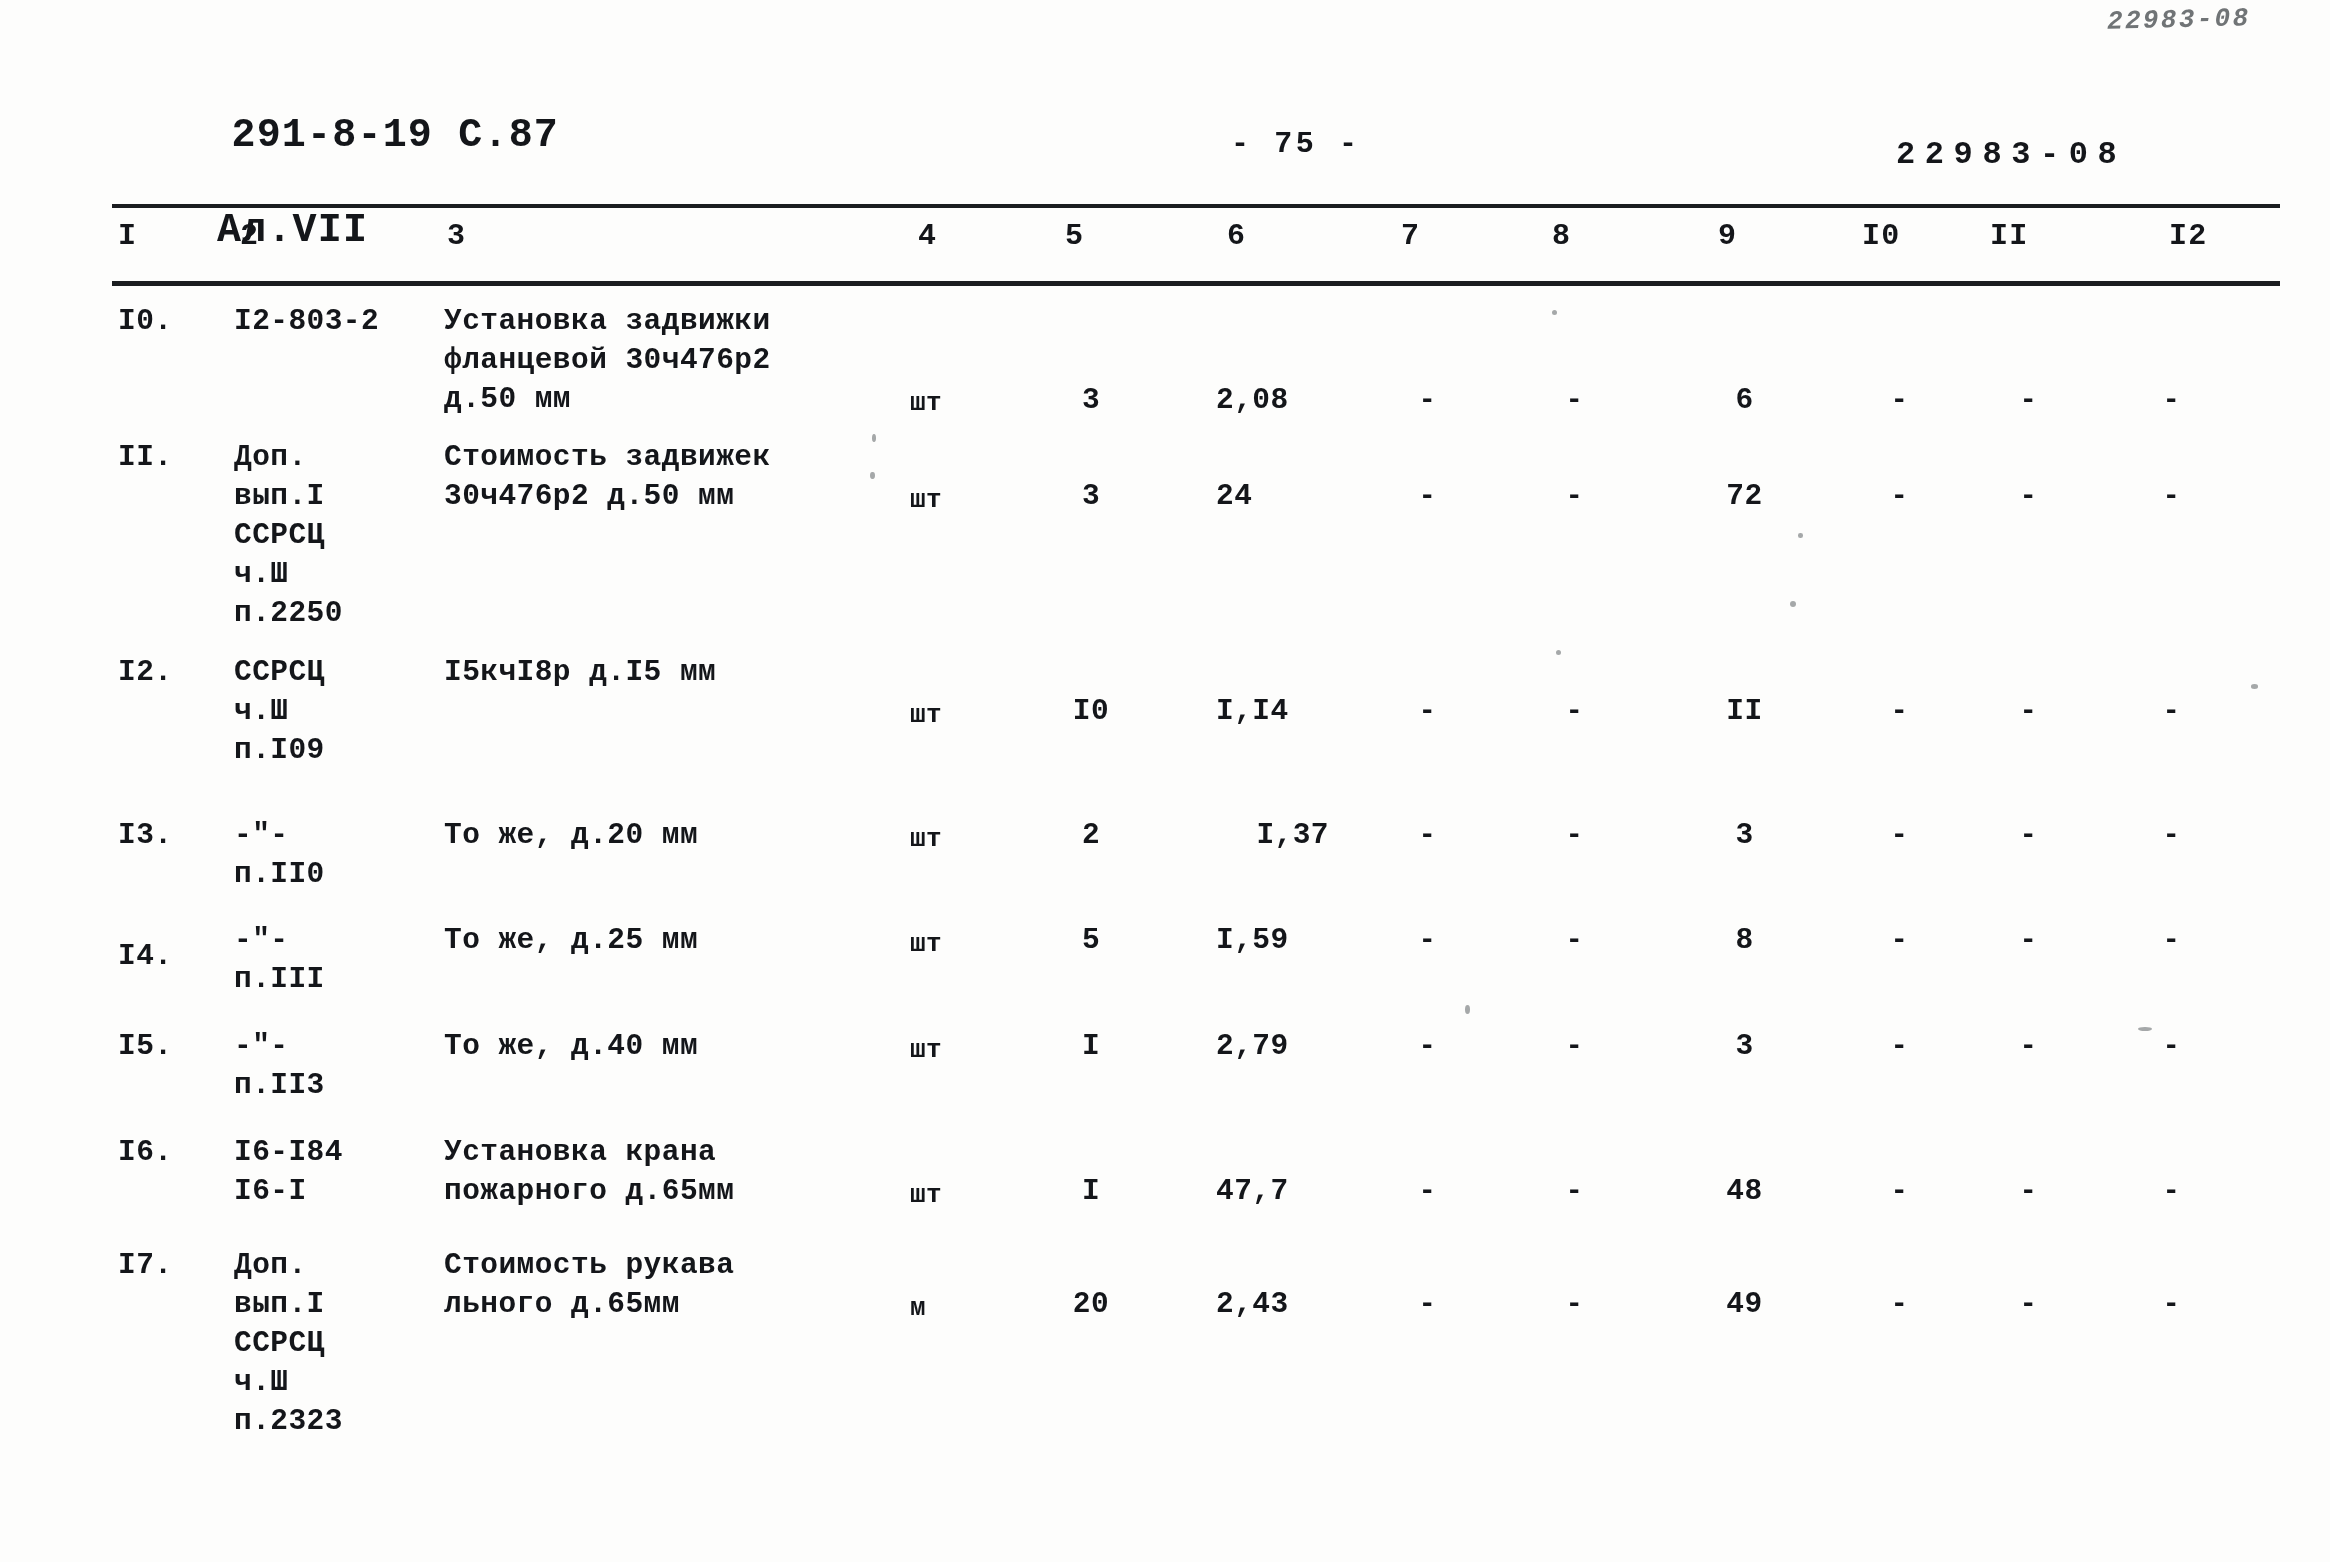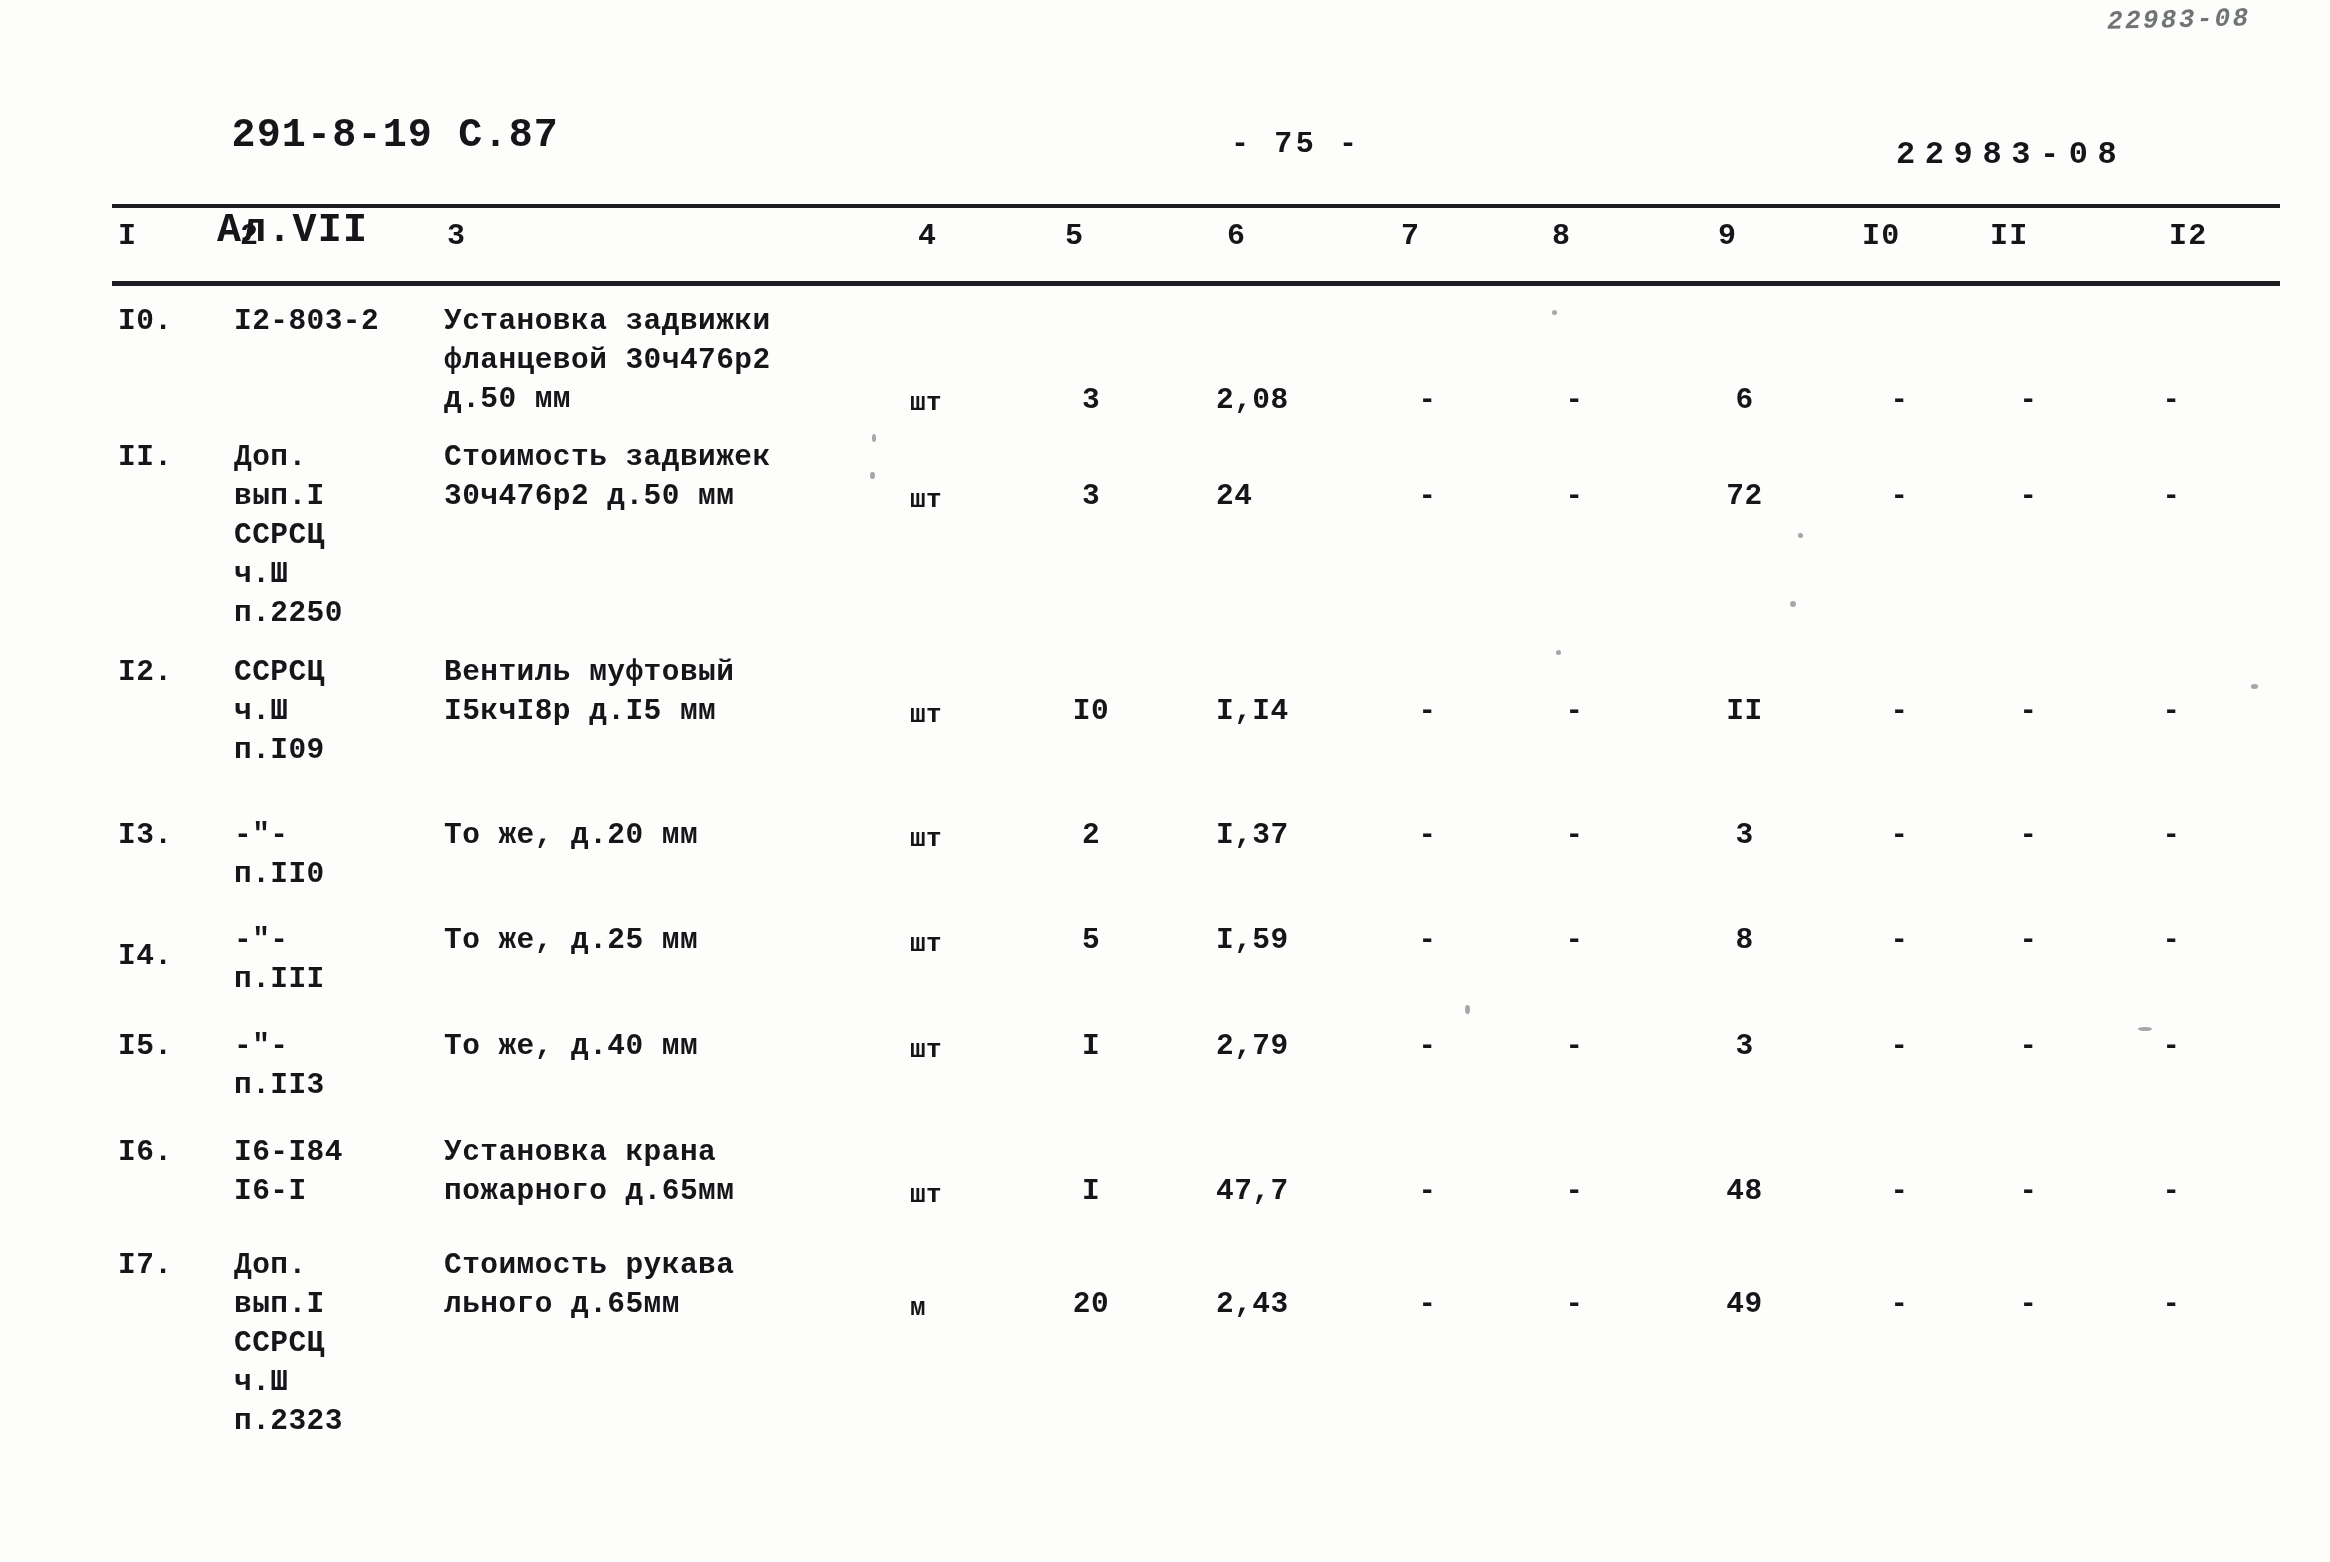--- a/index.html
+++ b/index.html
@@ -188,38 +188,38 @@
       <div class="cell c-c7 dash" style="top: 39px;">-</div>
       <div class="cell c-c8 dash" style="top: 39px;">-</div>
       <div class="cell c-c9" style="top: 39px;">72</div>
       <div class="cell c-c10 dash" style="top: 39px;">-</div>
       <div class="cell c-c11 dash" style="top: 39px;">-</div>
       <div class="cell c-c12 dash" style="top: 39px;">-</div>
     </div>
     <div class="row" style="position: absolute; top: 351px; left: 0px; width: 2330px; height: 0.8px;">
       <div class="cell c-num" style="top: 0px;">I2.</div>
       <div class="cell c-code" style="top: 0px;"><div>ССРСЦ</div><div>ч.Ш</div><div>п.I09</div></div>
-      <div class="cell c-desc" style="top: 0px;"><div>Вентиль муфтовый</div><div>I5кчI8р д.I5 мм</div></div>
+      <div class="cell c-desc" style="top: 0px;"><div>I5кчI8р д.I5 мм</div></div>
       <div class="cell c-unit" style="top: 43px;">шт</div>
       <div class="cell c-qty" style="top: 39px;">I0</div>
       <div class="cell c-c6" style="top: 39px;">I,I4</div>
       <div class="cell c-c7 dash" style="top: 39px;">-</div>
       <div class="cell c-c8 dash" style="top: 39px;">-</div>
       <div class="cell c-c9" style="top: 39px;">II</div>
       <div class="cell c-c10 dash" style="top: 39px;">-</div>
       <div class="cell c-c11 dash" style="top: 39px;">-</div>
       <div class="cell c-c12 dash" style="top: 39px;">-</div>
     </div>
     <div class="row" style="position: absolute; top: 514px; left: 0px; width: 2330px; height: 0.8px;">
       <div class="cell c-num" style="top: 0px;">I3.</div>
       <div class="cell c-code" style="top: 0px;"><div>-"-</div><div>п.II0</div></div>
       <div class="cell c-desc" style="top: 0px;"><div>То же, д.20 мм</div></div>
       <div class="cell c-unit" style="top: 3.8px;">шт</div>
       <div class="cell c-qty" style="top: 0px;">2</div>
-      <div class="cell c-c6" style="top: 0px;">I,37</div>
+      <div class="cell c-c6" style="top: 0px; text-align: right;">I,37</div>
       <div class="cell c-c7 dash" style="top: 0px;">-</div>
       <div class="cell c-c8 dash" style="top: 0px;">-</div>
       <div class="cell c-c9" style="top: 0px;">3</div>
       <div class="cell c-c10 dash" style="top: 0px;">-</div>
       <div class="cell c-c11 dash" style="top: 0px;">-</div>
       <div class="cell c-c12 dash" style="top: 0px;">-</div>
     </div>
     <div class="row" style="position: absolute; top: 619px; left: 0px; width: 2330px; height: 0.8px;">
       <div class="cell c-num" style="top: 0px; margin-top: 16px;">I4.</div>
       <div class="cell c-code" style="top: 0px;"><div>-"-</div><div>п.III</div></div>

